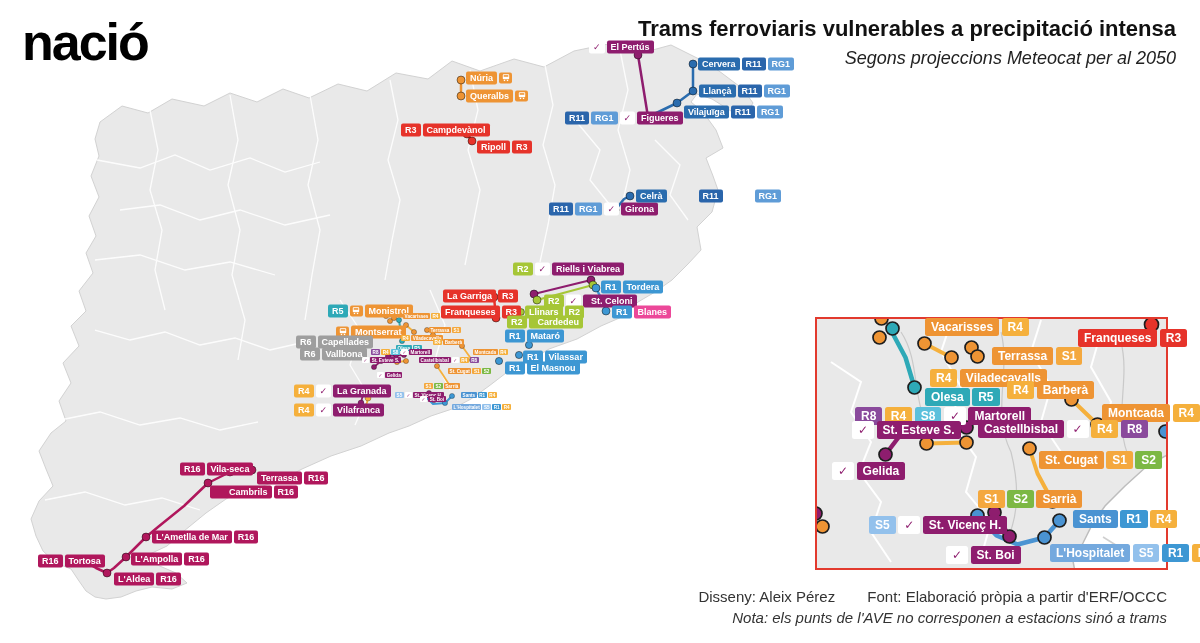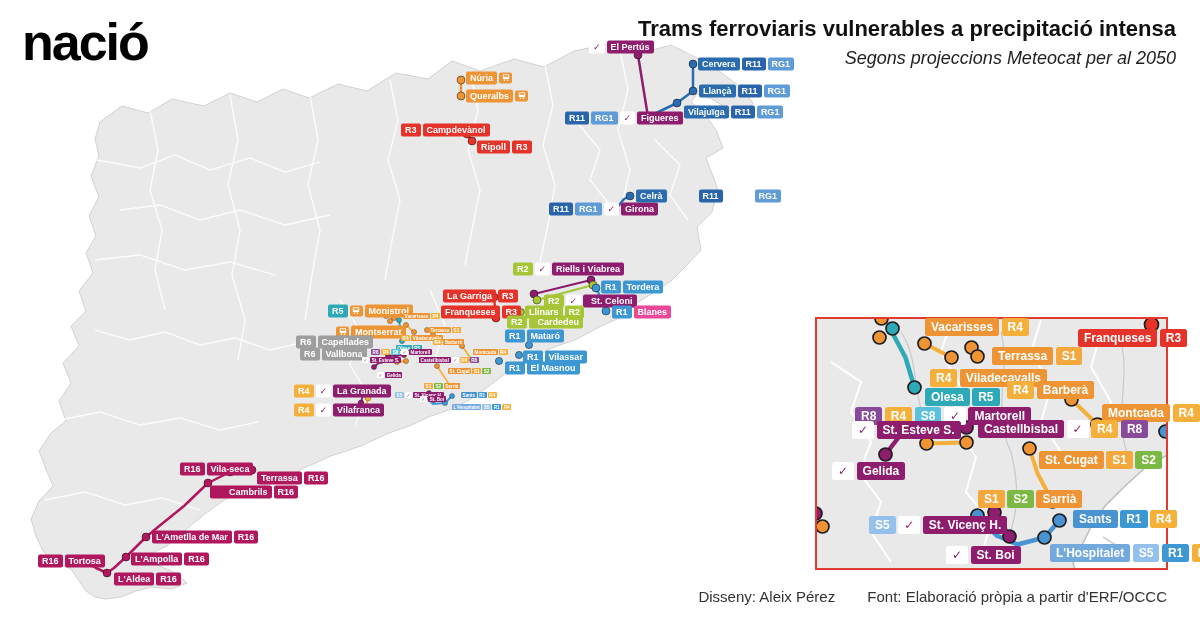--- a/index.html
+++ b/index.html
@@ -550,13 +550,14 @@
 
 <div id="logo">nació</div>
 <div id="title">Trams ferroviaris vulnerables a precipitació intensa</div>
 <div id="subtitle">Segons projeccions Meteocat per al 2050</div>
 
 <div id="footer">
   <div class="row1">
     <span>Disseny: Aleix Pérez</span>
     <span>Font: Elaboració pròpia a partir d'ERF/OCCC</span>
   </div>
+  <div class="row2">Nota: els punts de l'AVE no corresponen a estacions sinó a trams</div>
 </div>
 
 </body></html>

